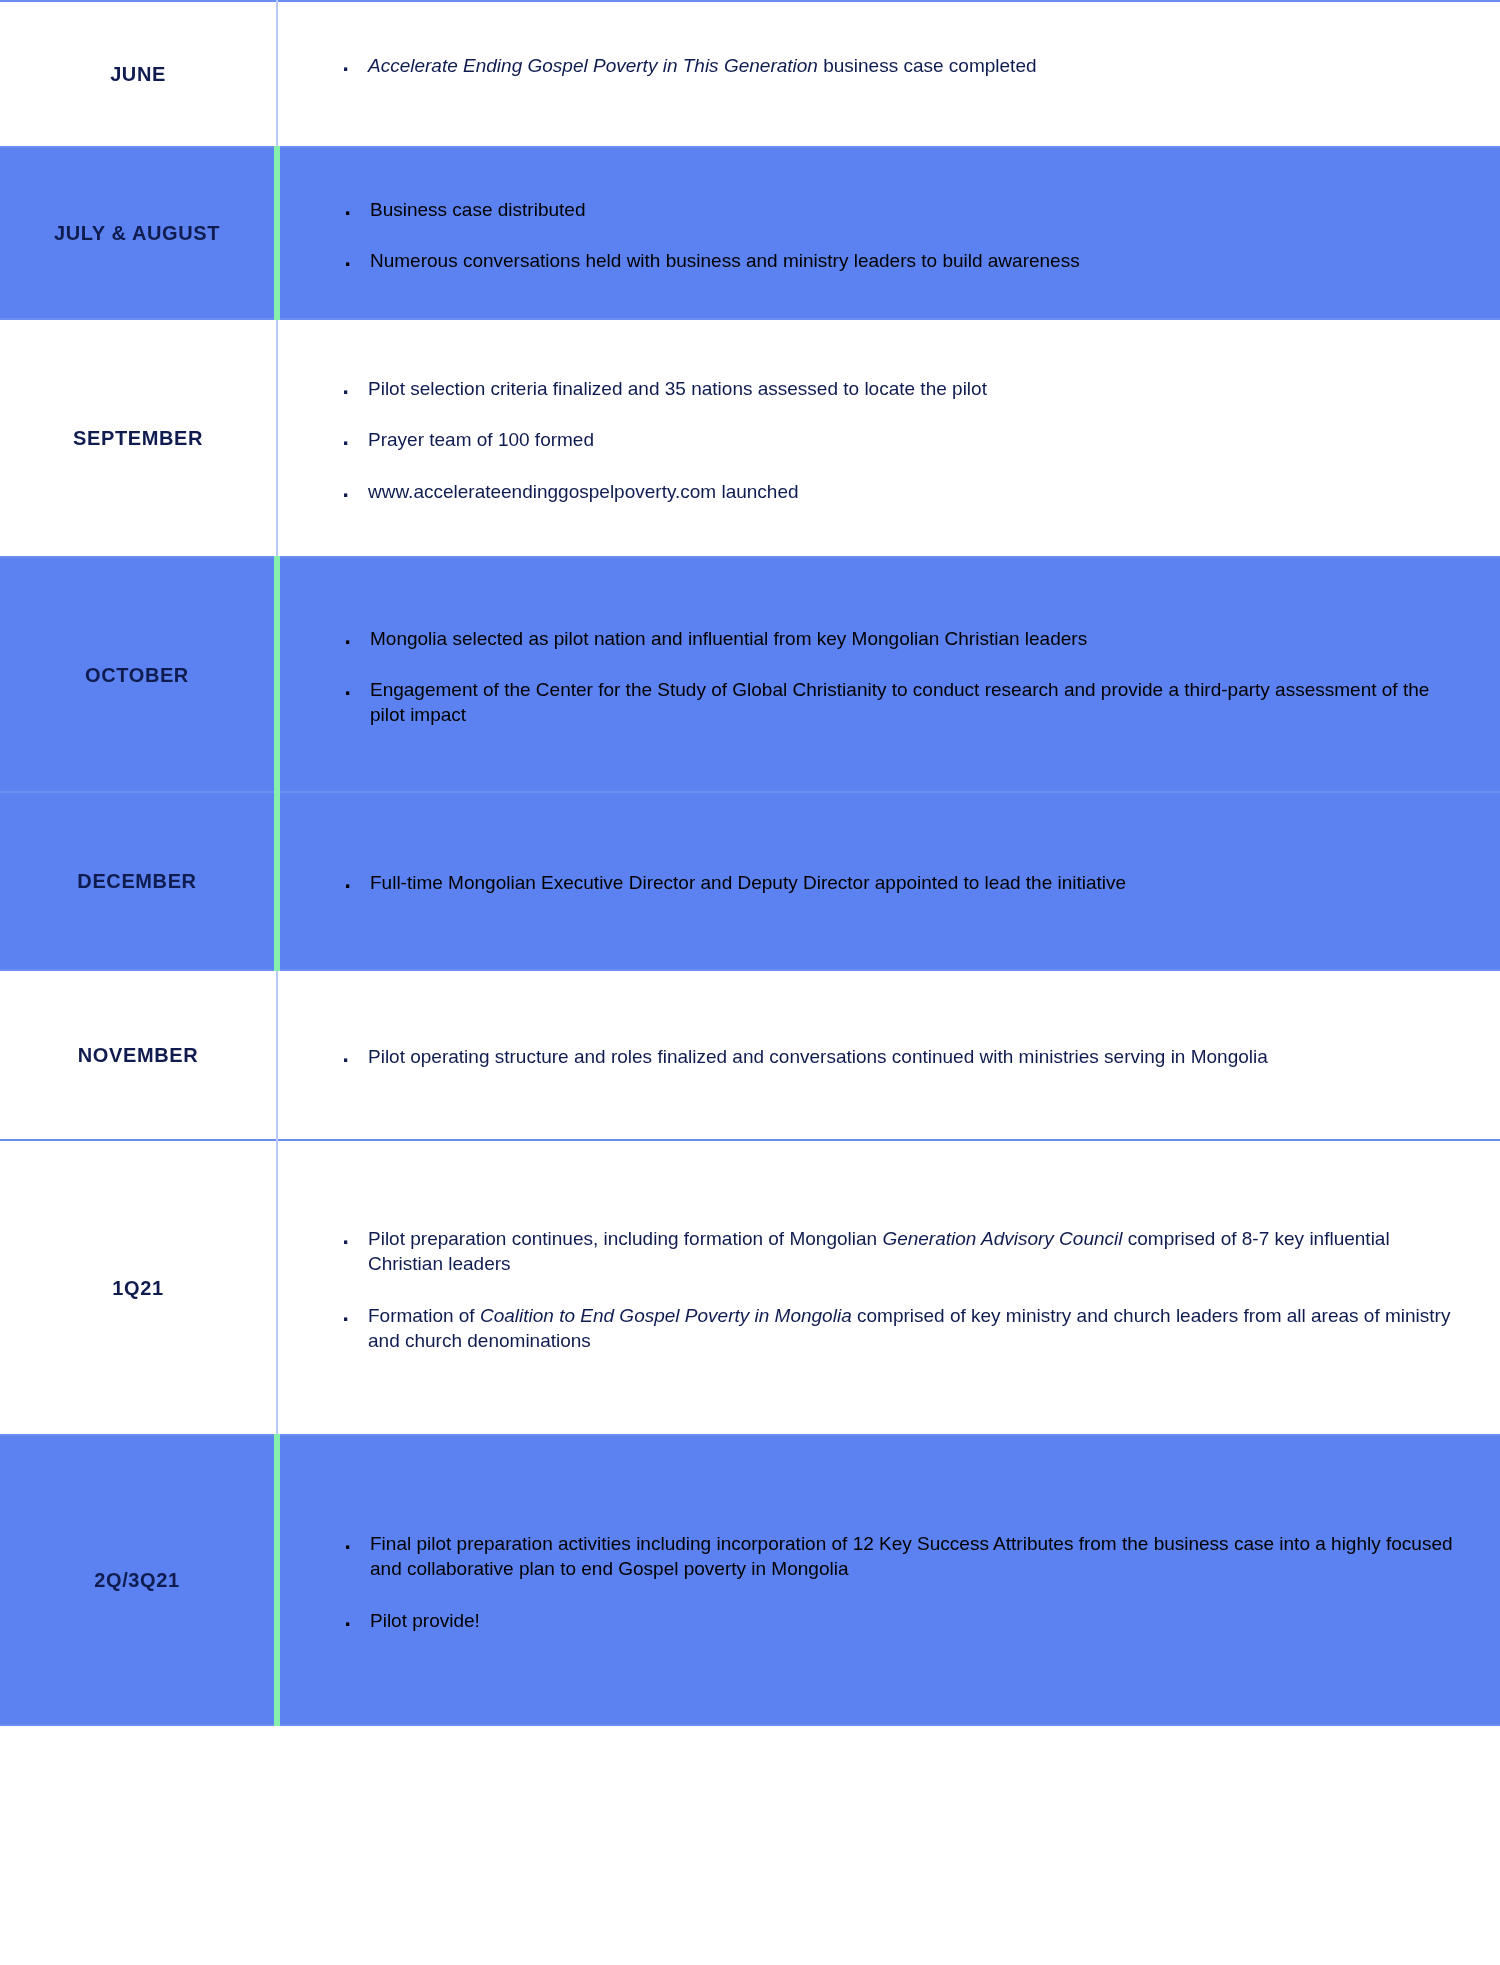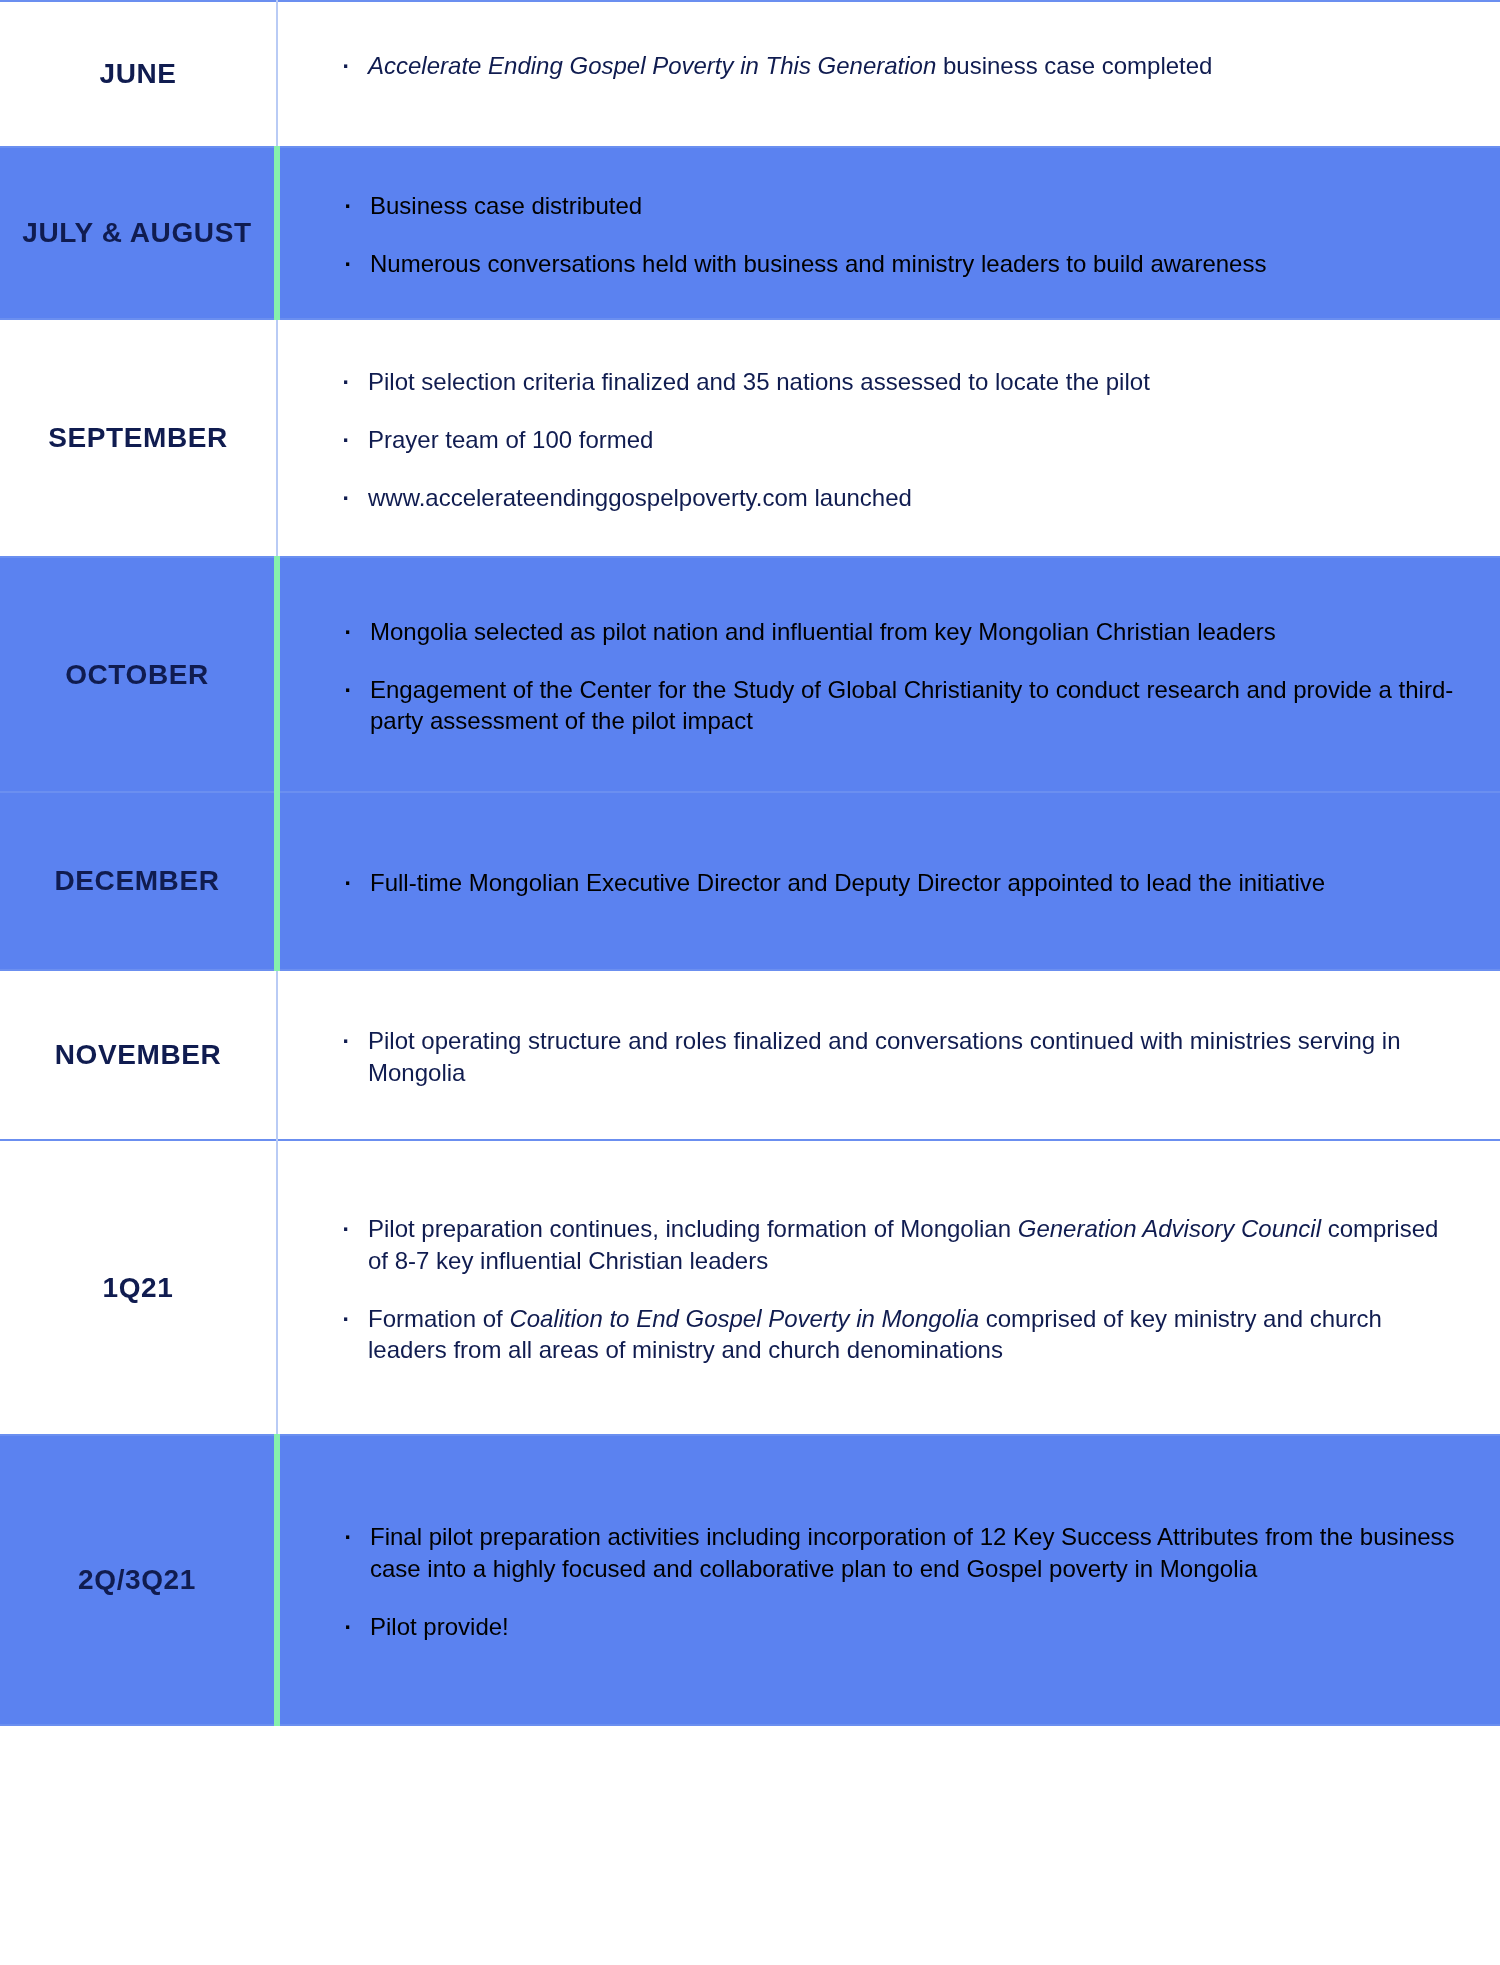--- a/index.html
+++ b/index.html
@@ -37,21 +37,21 @@
     text-align: center;
     padding: 0 10px;
     border-right: 2px solid #b9cbf5;
     box-sizing: border-box;
   }
   .tl-row.blue .period-cell {
     border-right: 6px solid #86efac;
   }
 
   .period-label {
-    font-size: 28px;
+    font-size: 20px;
     font-weight: bold;
     letter-spacing: 0.6px;
     color: #101c50;
     text-transform: uppercase;
     line-height: 1.2;
   }
 
   .items-cell {
     vertical-align: middle;
     padding: 34px 40px 34px 56px;
@@ -61,21 +61,21 @@
   ul.bullets {
     margin: 0;
     padding: 0;
     list-style: none;
   }
 
   ul.bullets > li {
     position: relative;
     padding-left: 34px;
     margin: 4px 0 26px 0;
-    font-size: 24px;
+    font-size: 19px;
     line-height: 1.33;
     color: #101c50;
     font-weight: 400;
   }
   ul.bullets > li:last-child {
     margin-bottom: 0;
   }
   .tl-row.blue ul.bullets > li {
     color: #000000;
   }

